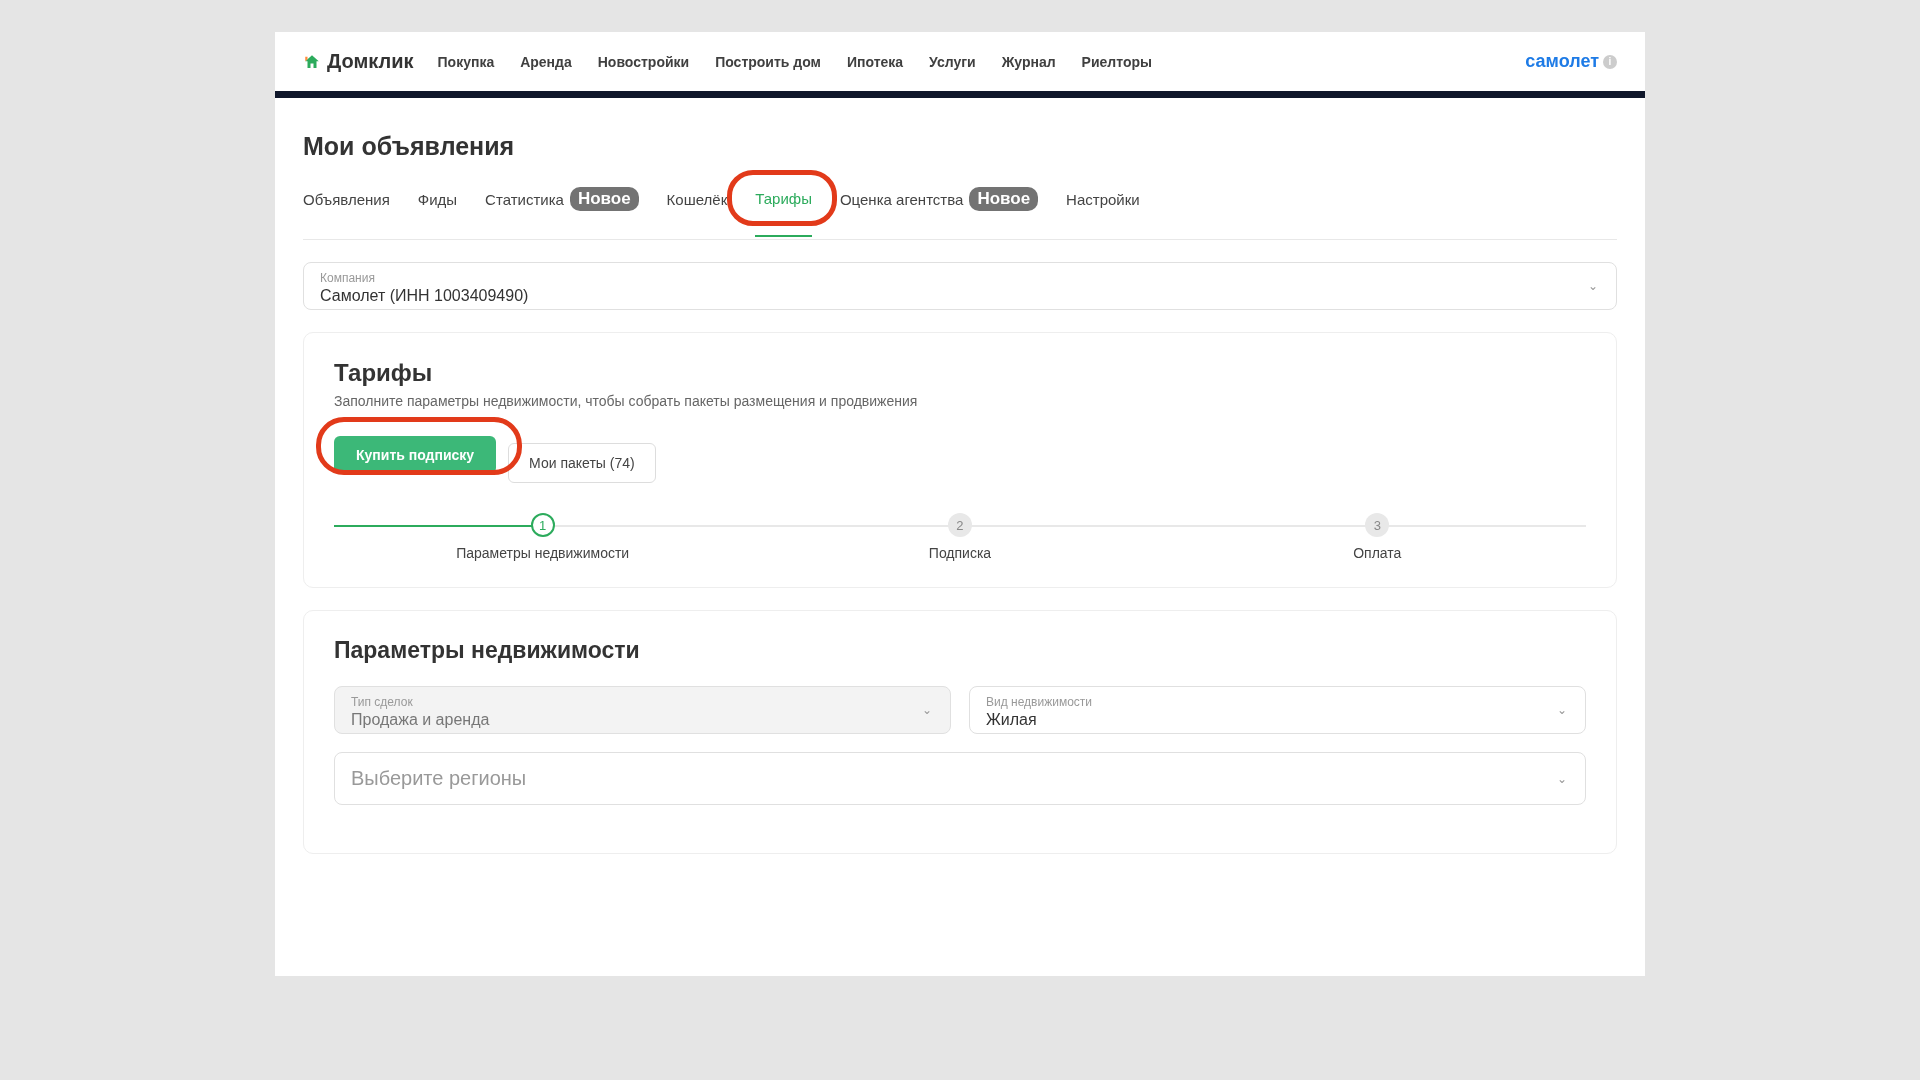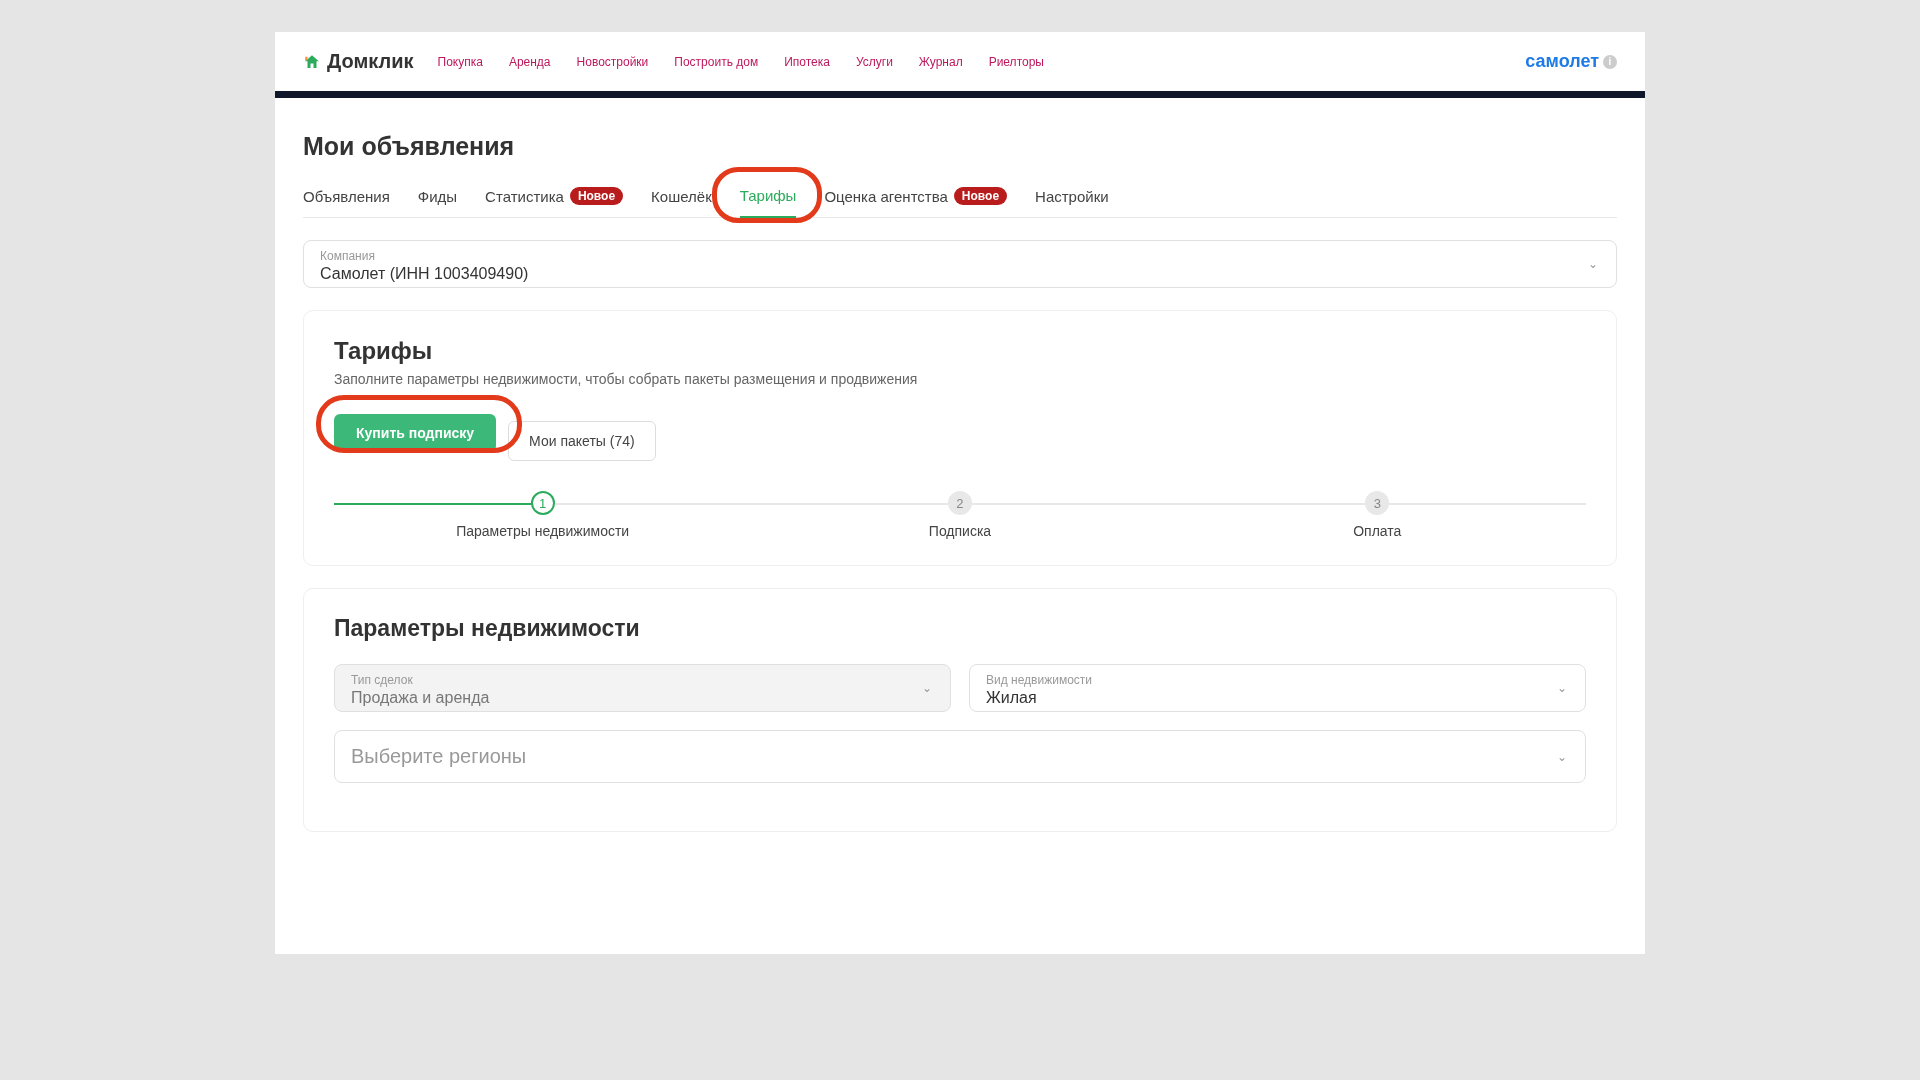--- a/index.html
+++ b/index.html
@@ -28,21 +28,21 @@
     .logo {
       display: flex;
       align-items: center;
       gap: 6px;
       font-weight: 700;
       font-size: 20px;
       color: #333;
     }
     .logo-icon { width: 18px; height: 18px; }
     .nav-links { display: flex; gap: 26px; align-items: center; flex: 1; }
-    .nav-link { color: #be185d; font-size: 12px; cursor: pointer; }
+    .nav-link { color: #404040; font-size: 14px; cursor: pointer; font-weight: bold; }
     .brand-right {
       color: #1e7be6;
       font-weight: 700;
       font-size: 18px;
       display: flex;
       align-items: center;
       gap: 4px;
       text-align: right;
     }
     .brand-info-icon {
@@ -64,32 +64,32 @@
       display: flex;
       gap: 28px;
       align-items: center;
       border-bottom: 1px solid #e8e8e8;
       padding-bottom: 0;
       margin-bottom: 22px;
     }
     .tab {
       color: #444;
       font-size: 15px;
-      padding: 6px 0 12px;
+      padding: 6px 0 28px;
       cursor: pointer;
       position: relative;
       display: flex;
       align-items: center;
       gap: 6px;
     }
     .tab.active { color: #2cab5c; border-bottom: 2px solid #2cab5c; margin-bottom:-1px;}
     .badge-new {
-      background: #b91c1c;
+      background: #737373;
       color: #fff;
-      font-size: 12px;
+      font-size: 17px;
       padding: 2px 8px;
       border-radius: 10px;
       font-weight: 600;
     }
     .circle-highlight-tab {
       position: absolute;
       border: 5px solid #e23a1a;
       border-radius: 26px;
       width: 110px; height: 56px;
       left: -28px; top: -14px;

